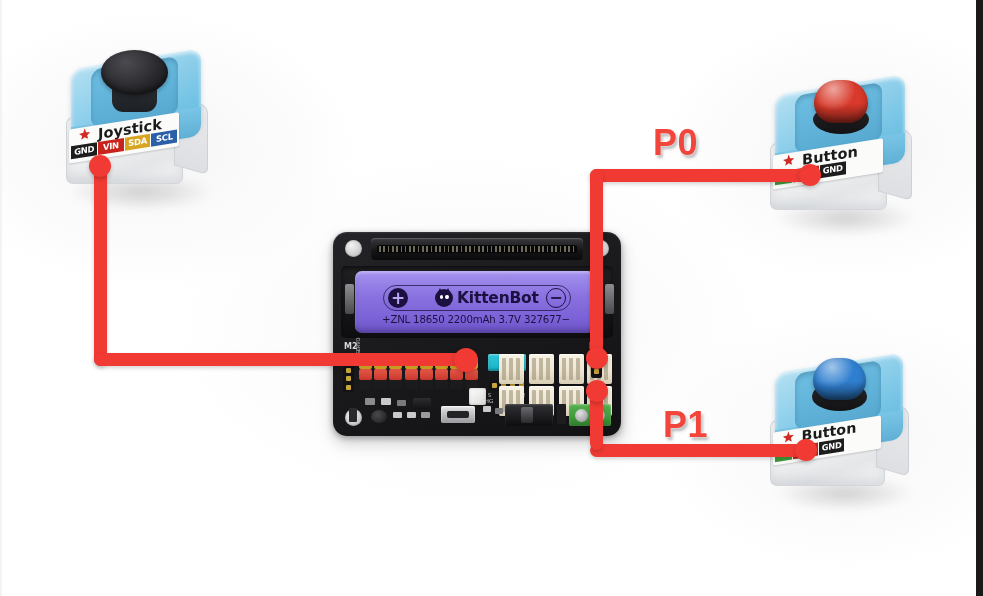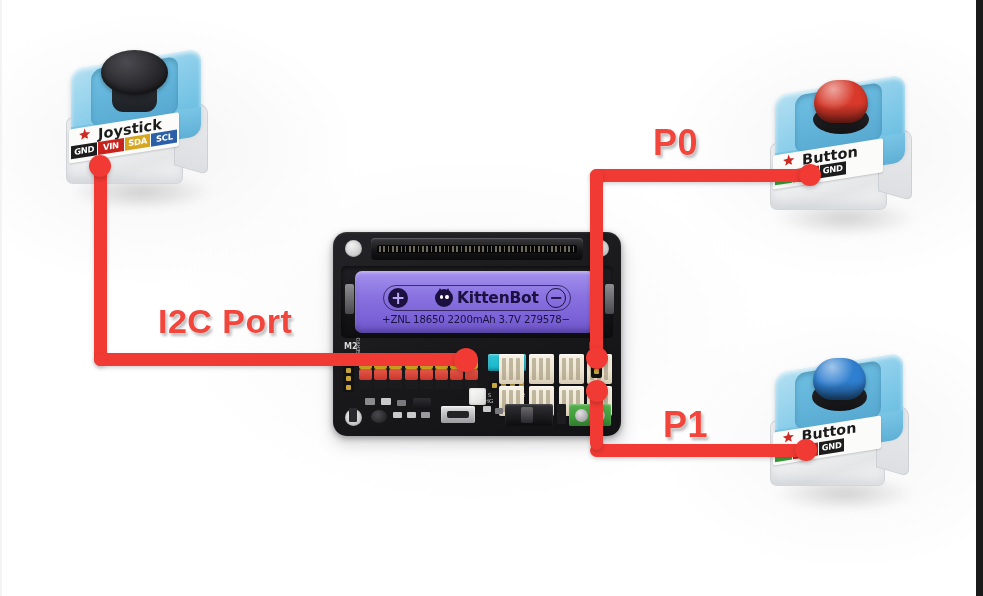--- a/index.html
+++ b/index.html
@@ -207,21 +207,21 @@
           <div style="position: absolute; left: 28px; top: 14px; width: 188px; height: 26px; border: 1.4px solid rgba(25, 15, 60, 0.72); border-radius: 13px;"></div>
           <div style="position: absolute; left: 33px; top: 17px; width: 20px; height: 20px; border-radius: 50%; background: rgb(27, 16, 64); display: flex; align-items: center; justify-content: center; color: rgb(185, 168, 242); font-size: 17px; font-weight: bold; font-family: &quot;DejaVu Sans&quot;, sans-serif; line-height: 1;">+</div>
           <div style="position: absolute; left: 191px; top: 17px; width: 20px; height: 20px; border-radius: 50%; border: 1.6px solid rgb(27, 16, 64); display: flex; align-items: center; justify-content: center; color: rgb(27, 16, 64); font-size: 16px; font-weight: bold; font-family: &quot;DejaVu Sans&quot;, sans-serif; line-height: 1;">−</div>
           <div style="position: absolute; left: 80px; top: 18px; width: 18px; height: 18px; border-radius: 50%; background: rgb(27, 16, 64);">
             <div style="position: absolute; left: 2px; top: -1px; width: 6px; height: 6px; background: rgb(27, 16, 64); clip-path: polygon(0px 100%, 50% 0px, 100% 100%);"></div>
             <div style="position: absolute; left: 10px; top: -1px; width: 6px; height: 6px; background: rgb(27, 16, 64); clip-path: polygon(0px 100%, 50% 0px, 100% 100%);"></div>
             <div style="position: absolute; left: 4.5px; top: 6px; width: 3.5px; height: 4px; border-radius: 50%; background: rgb(255, 255, 255);"></div>
             <div style="position: absolute; left: 10px; top: 6px; width: 3.5px; height: 4px; border-radius: 50%; background: rgb(255, 255, 255);"></div>
           </div>
           <div style="position: absolute; left: 102px; top: 17px; font-size: 15.5px; font-weight: bold; color: rgb(27, 16, 64); font-family: &quot;DejaVu Sans&quot;, sans-serif; line-height: 20px; letter-spacing: -0.2px;">KittenBot</div>
-          <div style="position: absolute; left: 16px; top: 43px; width: 210px; text-align: center; font-size: 10.2px; color: rgb(28, 17, 66); font-family: &quot;DejaVu Sans&quot;, sans-serif; white-space: nowrap; letter-spacing: -0.2px;">+ZNL 18650 2200mAh 3.7V 279578−</div>
+          <div style="position: absolute; left: 16px; top: 43px; width: 210px; text-align: center; font-size: 10.2px; color: rgb(28, 17, 66); font-family: &quot;DejaVu Sans&quot;, sans-serif; white-space: nowrap; letter-spacing: -0.2px;">+ZNL 18650 2200mAh 3.7V 327677−</div>
         </div>
         <div style="position: absolute; left: 8px; top: 110px; width: 272px; height: 86px;">
           <div style="position: absolute; left: 3px; top: 0px; font-size: 8px; font-weight: bold; color: rgb(216, 216, 216); font-family: &quot;DejaVu Sans&quot;, sans-serif;">M2</div>
           <div style="position: absolute; left: 248px; top: 0px; font-size: 8px; font-weight: bold; color: rgb(216, 216, 216); font-family: &quot;DejaVu Sans&quot;, sans-serif;">M1</div>
           <div style="position: absolute; left: 2px; top: 14px; width: 11px; height: 36px; background: rgb(19, 19, 21); border-radius: 2px;">
             <div style="position: absolute; left: 3px; top: 3px; width: 5px; height: 5px; background: rgb(201, 166, 60); border-radius: 1px;"></div>
             <div style="position: absolute; left: 3px; top: 11.5px; width: 5px; height: 5px; background: rgb(201, 166, 60); border-radius: 1px;"></div>
             <div style="position: absolute; left: 3px; top: 20px; width: 5px; height: 5px; background: rgb(201, 166, 60); border-radius: 1px;"></div>
             <div style="position: absolute; left: 3px; top: 28.5px; width: 5px; height: 5px; background: rgb(201, 166, 60); border-radius: 1px;"></div>
           </div>
@@ -405,19 +405,18 @@
       <div class="wire" style="background: rgb(240, 58, 51); left: 590px; top: 169px; width: 225px; height: 13px;"></div>
       <div class="wire" style="background: rgb(240, 58, 51); left: 590px; top: 169px; width: 13px; height: 195px;"></div>
       <div class="wire-dot" style="background: rgb(240, 58, 51); left: 799px; top: 164px; width: 22px; height: 22px;"></div>
       <div class="wire-dot" style="background: rgb(240, 58, 51); left: 586px; top: 347px; width: 22px; height: 22px;"></div>
       <div class="wire" style="background: rgb(240, 58, 51); left: 590px; top: 444px; width: 220px; height: 13px;"></div>
       <div class="wire" style="background: rgb(240, 58, 51); left: 590px; top: 385px; width: 13px; height: 65px;"></div>
       <div class="wire-dot" style="background: rgb(240, 58, 51); left: 795px; top: 439px; width: 22px; height: 22px;"></div>
       <div class="wire-dot" style="background: rgb(240, 58, 51); left: 586px; top: 380px; width: 22px; height: 22px;"></div>
     </div>
 
-  <div class="callout" style="left:158px; top:302px; font-size:34px;">I2C Port</div>
   <div class="callout" style="left:653px; top:122px; font-size:36px;">P0</div>
   <div class="callout" style="left:663px; top:404px; font-size:36px;">P1</div>
 
   <div class="page-border-right"></div>
   <div class="page-border-left"></div>
 </div>
 
 </body></html>

